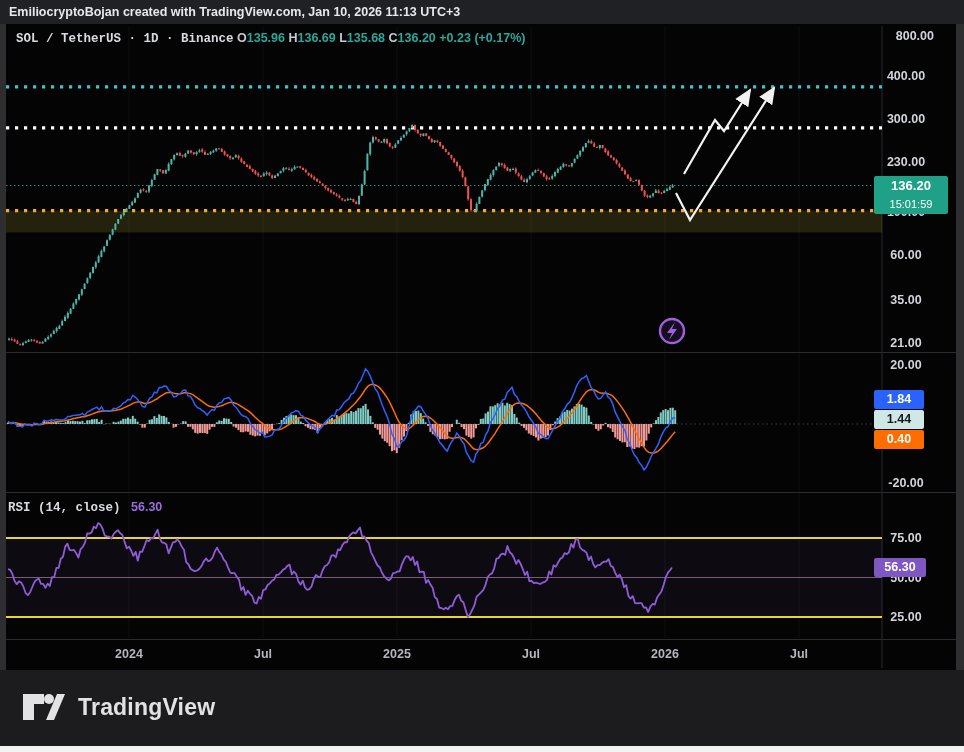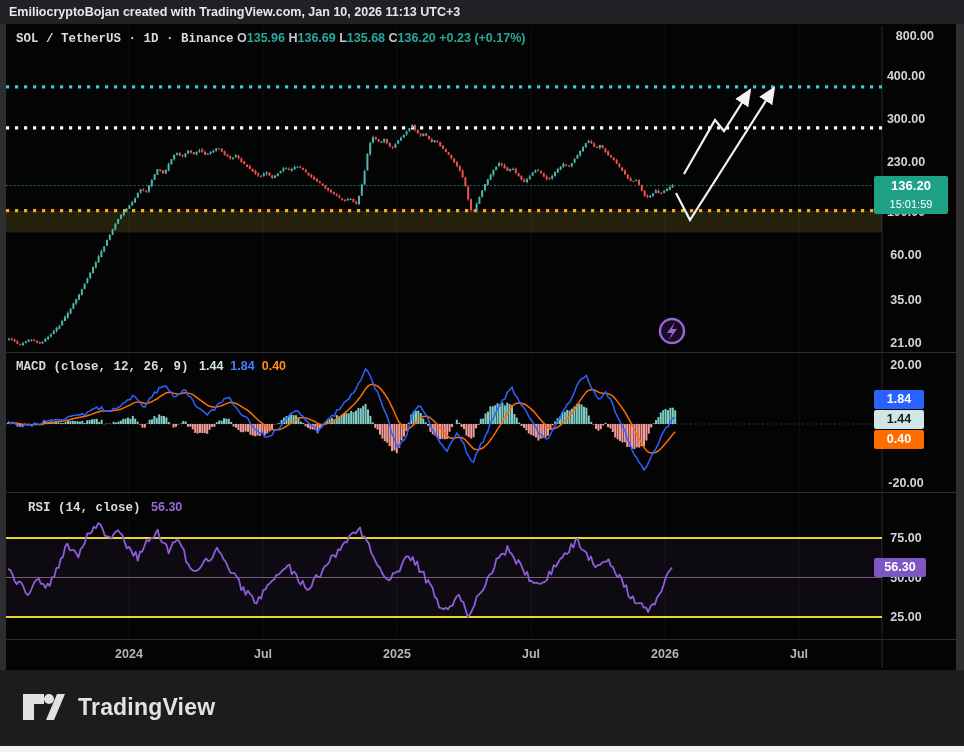--- a/index.html
+++ b/index.html
@@ -844,26 +844,22 @@
         <line x1="6" y1="617" x2="882" y2="617" stroke="#e8d62c" stroke-width="2.2"></line>
         <polyline points="8,569.1071882447468 10.2,569.8345557436895 12.4,573.9803014430103 14.600000000000001,580.9391921515127 16.8,584.1414377659917 19,581.3854262783827 21.200000000000003,582.501698805897 23.400000000000002,586.6991470458416 25.6,592.9448487125813 27.8,595.1653688115464 30,592.5232000990227 32.2,587.2745622696469 34.400000000000006,582.1170648012339 36.6,579.6955826056274 38.800000000000004,578.6326616229843 41,583.8354005970011 43.2,583.853725293165 45.400000000000006,587.9098801419923 47.6,583.6088282942767 49.800000000000004,585.9731310564921 52,577.1661511030512 54.2,577.1075080593047 56.400000000000006,567.9003584705669 58.6,567.9392282431454 60.800000000000004,558.7640724507058 63.00000000000001,556.7570490272625 65.2,546.5919781692975 67.4,543.6546940160921 69.60000000000001,549.8653883477986 71.80000000000001,550.3726292151912 74,549.9729625551593 76.2,553.1513385700695 78.4,557.4787538772287 80.60000000000001,549.2100194707195 82.80000000000001,546.9438145808048 85,542.6508878530996 87.2,533.5031919129397 89.4,533.6028334439178 91.60000000000001,532.3682319988958 93.80000000000001,526.6878169396132 96,528.170625170856 98.2,523.0823052462197 100.4,524.5440718152424 102.60000000000001,528.7643416717533 104.80000000000001,535.6848273090131 107.00000000000001,536.3294276277265 109.2,536.6281261620101 111.4,538.621120332878 113.60000000000001,534.2355963766877 115.80000000000001,531.6951436809399 118.00000000000001,530.2529860336991 120.2,533.3115026083342 122.4,535.0729211062655 124.60000000000001,541.8758394586986 126.80000000000001,548.3441620179996 129,546.7315603864421 131.20000000000002,550.547010275454 133.4,555.8549981121048 135.60000000000002,551.8386545551338 137.8,560.6845034837048 140,551.5916290392728 142.20000000000002,551.7401871941978 144.4,546.066516436781 146.60000000000002,539.976708075142 148.8,541.2756935674105 151,538.1407134913879 153.20000000000002,538.4277813529121 155.4,533.944271446286 157.60000000000002,529.6670488949974 159.8,538.4748268087471 162,542.418887516376 164.20000000000002,542.8898169955955 166.4,544.5394964513323 168.60000000000002,553.3492708792853 170.8,547.6390683008361 173,542.2982286847541 175.20000000000002,541.7914382732982 177.4,539.3040071376153 179.60000000000002,542.1424245062732 181.8,546.8051308735014 184,549.7963677613883 186.20000000000002,562.1275744455218 188.4,564.2320826224433 190.60000000000002,568.7571733317742 192.8,570.3386311785739 195.00000000000003,571.070762225712 197.20000000000002,570.4997150696709 199.4,568.6999016957053 201.60000000000002,565.8796637932377 203.8,561.3967444648716 206.00000000000003,558.4258347756532 208.20000000000002,561.1787927035651 210.4,560.3832109928595 212.60000000000002,557.4650293978835 214.8,551.6168381596246 217.00000000000003,547.5731391683164 219.20000000000002,551.9202237585124 221.4,554.4519532671058 223.60000000000002,559.4104685290364 225.8,561.7577159797778 228.00000000000003,567.3414547622632 230.20000000000002,572.5163164430005 232.4,573.0937422033445 234.60000000000002,573.1058572216785 236.8,576.8877692296397 239.00000000000003,579.6616713724819 241.20000000000002,590.0793407142788 243.4,587.037313580846 245.60000000000002,594.9177837822522 247.8,590.7878338511264 250.00000000000003,593.8493645216977 252.20000000000002,595.91689036522 254.40000000000003,602.5784576557721 256.6,603.4951709001738 258.8,597.0317093821944 261,598.8011547956154 263.20000000000005,590.1186237290293 265.40000000000003,589.4791947802437 267.6,584.9926536304486 269.8,583.3563802718643 272,580.7292757838998 274.20000000000005,579.3953569942747 276.40000000000003,574.8735754892189 278.6,574.6163451208494 280.8,572.4568454576952 283,569.8367383524889 285.20000000000005,568.4649291303828 287.40000000000003,565.8715302814871 289.6,564.5876060107987 291.8,574.3283249735824 294,571.4480375236132 296.20000000000005,574.2407467277235 298.40000000000003,581.2514272417185 300.6,584.6411145216583 302.8,580.6788905560421 305,587.4742935256032 307.20000000000005,589.8022709349863 309.40000000000003,589.0978195850473 311.6,586.1914052871883 313.8,578.8682454647085 316,574.952607097397 318.20000000000005,576.8385648735845 320.40000000000003,576.8053952921733 322.6,570.2661729086833 324.8,566.3042889138718 327,565.0434875003089 329.20000000000005,562.2404535965599 331.40000000000003,555.5905183524627 333.6,555.1805767702975 335.8,557.2956899960417 338,549.3747015385785 340.20000000000005,550.0928192808569 342.40000000000003,545.1458507526193 344.6,542.2626864337622 346.8,542.4483923274369 349,536.6811157770335 351.20000000000005,533.9869822659247 353.40000000000003,532.3202628640903 355.6,533.3987600640666 357.8,530.3501499595507 360,527.4894009844937 362.20000000000005,536.9110471044194 364.40000000000003,536.4948986215461 366.6,540.6227523831416 368.8,543.1492809790017 371.00000000000006,552.3274914467346 373.20000000000005,556.3269048779358 375.40000000000003,561.2178105484214 377.6,565.4765697228137 379.8,567.5115073191649 382.00000000000006,572.7572621372835 384.20000000000005,576.4619452207467 386.40000000000003,578.6173525101318 388.6,580.427742805046 390.8,578.8368955855781 393.00000000000006,573.0679364163669 395.20000000000005,572.7883726246913 397.40000000000003,571.5207984074505 399.6,571.4564777481065 401.8,564.636751698809 404.00000000000006,559.6022986216364 406.20000000000005,556.2925793621052 408.40000000000003,556.4534656508564 410.6,560.4081513452176 412.8,557.0225051368807 415.00000000000006,564.9138547851043 417.20000000000005,561.5067985937669 419.40000000000003,572.0301915119444 421.6,571.6155347948561 423.8,571.9311554064114 426.00000000000006,582.9067021123244 428.20000000000005,580.0239332717508 430.40000000000003,584.5844381639192 432.6,587.8720377724842 434.8,597.0904089785327 437.00000000000006,598.9485347572873 439.20000000000005,607.5910045384984 441.40000000000003,608.0601472000501 443.6,609.283346548633 445.8,607.7206438407886 448.00000000000006,609.2471984423471 450.20000000000005,606.1357305851583 452.40000000000003,605.9228563175277 454.6,600.058844300182 456.8,596.2724865894243 459.00000000000006,594.7234247094481 461.20000000000005,600.7035995036512 463.40000000000003,602.2858531773956 465.6,609.7797600344597 467.8,617.0220002162029 470.00000000000006,614.3747619718913 472.20000000000005,609.9407304200613 474.40000000000003,605.4655701581615 476.6,596.6490938708531 478.8,594.6427022691008 481.00000000000006,592.4376621973285 483.20000000000005,590.2190275929344 485.40000000000003,585.1885709127753 487.6,577.2253119343212 489.8,574.5324939917865 492.00000000000006,573.4055579258819 494.20000000000005,568.3599614025765 496.40000000000003,558.7000759184998 498.6,558.04356653868 500.80000000000007,554.4329800380643 503.00000000000006,553.5440811670928 505.20000000000005,554.8543637104387 507.40000000000003,545.9629241006843 509.6,552.0618012326288 511.80000000000007,554.0205875069628 514,558.0406447327305 516.2,563.9171824178674 518.4000000000001,559.938267976411 520.6,563.8125966037942 522.8000000000001,569.1207299642082 525,574.9552103978223 527.2,571.8171105408682 529.4000000000001,581.2336346827294 531.6,580.81741687441 533.8000000000001,583.1487073605068 536,582.6929834109229 538.2,583.319628211127 540.4000000000001,583.9863528793574 542.6,582.5585610540115 544.8000000000001,581.9016911416561 547,579.8330313674885 549.2,571.4669030433755 551.4000000000001,574.5026156646472 553.6,565.2706784360048 555.8000000000001,566.8409957739907 558,562.791528329143 560.2,558.8767044897626 562.4000000000001,557.4852836544925 564.6,553.1101810911127 566.8000000000001,554.0871072926366 569,552.3010067284138 571.2,543.8993454507022 573.4000000000001,547.647682771071 575.6,539.4965538696576 577.8000000000001,538.8817388945757 580,547.2187211112528 582.2,549.7472608174155 584.4000000000001,550.8534666644846 586.6,552.8875904391317 588.8000000000001,560.1180089401779 591,556.5262413998021 593.2,563.9387681728577 595.4000000000001,567.3970973962431 597.6,565.0914477164597 599.8000000000001,565.2059950734463 602,562.815755058976 604.2,561.5971738909597 606.4000000000001,561.68896761936 608.6,559.1330279039119 610.8000000000001,565.9991339865481 613,567.0933880243937 615.2,572.8275622286397 617.4000000000001,577.0498623635686 619.6,574.7356294289777 621.8000000000001,578.9757622222837 624,587.1015180820141 626.2,585.1808433362693 628.4000000000001,595.9995500103535 630.6,598.6220579886556 632.8000000000001,596.1400768197192 635,603.0998577776169 637.2,603.3599180755954 639.4000000000001,603.0974380028674 641.6,603.195587253655 643.8000000000001,607.5599097365911 646,607.3578039394496 648.2,611.9953067404344 650.4000000000001,606.5824863440104 652.6,603.9605644199943 654.8000000000001,604.6566087976 657,597.7713081800689 659.2,594.5560636446579 661.4000000000001,591.5101335357268 663.6,584.9186975299458 665.8000000000001,577.1902965151506 668,572.6800535394929 670.2,569.969542456263 672,567.546" fill="none" stroke="#8e5cd9" stroke-width="1.8" stroke-linejoin="round"></polyline>
       </g>
     </svg>
 
   <div class="legend" style="left:16px;top:31px;">
     <span class="ttl">SOL / TetherUS · 1D · Binance</span>
     <span id="ohlc-values"><span style="color: rgb(199, 201, 207);"> O</span><span style="color: rgb(42, 167, 155);">135.96</span><span style="color: rgb(199, 201, 207);"> H</span><span style="color: rgb(42, 167, 155);">136.69</span><span style="color: rgb(199, 201, 207);"> L</span><span style="color: rgb(42, 167, 155);">135.68</span><span style="color: rgb(199, 201, 207);"> C</span><span style="color: rgb(42, 167, 155);">136.20</span><span style="color: rgb(42, 167, 155);">  +0.23 (+0.17%)</span></span>
   </div>
 
-  <div class="legend" style="left:16px;top:359px;">
-    <span class="ttl">MACD (close, 12, 26, 9)</span>
-    <span id="macd-legend-values"><span class="val" style="color: rgb(207, 232, 229);">1.44</span><span class="val" style="color: rgb(74, 125, 255);">1.84</span><span class="val" style="color: rgb(255, 138, 30);">0.40</span></span>
-  </div>
-
-  <div class="legend" style="left:28px;top:500px;">
+
+  <div class="legend" style="left:8px;top:500px;">
     <span class="ttl">RSI (14, close)</span>
     <span class="val" id="rsi-legend-value" style="color: rgb(156, 106, 222);">56.30</span>
   </div>
 
   <div id="price-axis-labels">
       <div class="axis-label" style="top: 28.4557px; text-align: right;">800.00</div>
       <div class="axis-label" style="top: 68.03px;">400.00</div>
       <div class="axis-label" style="top: 111.042px;">300.00</div>
       <div class="axis-label" style="top: 154.053px;">230.00</div>
       <div class="axis-label" style="top: 203.545px;">100.00</div>

